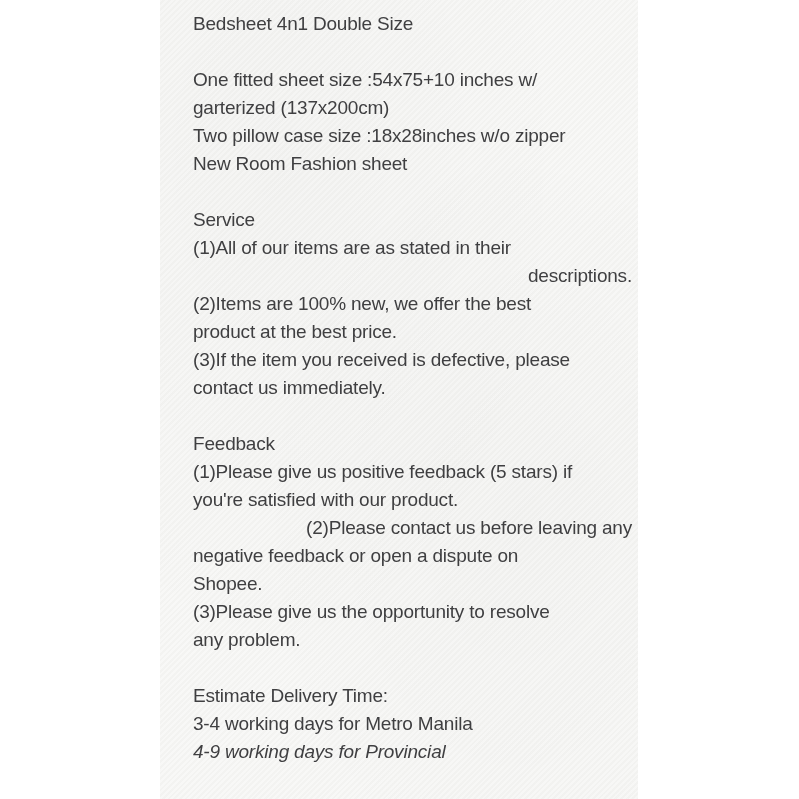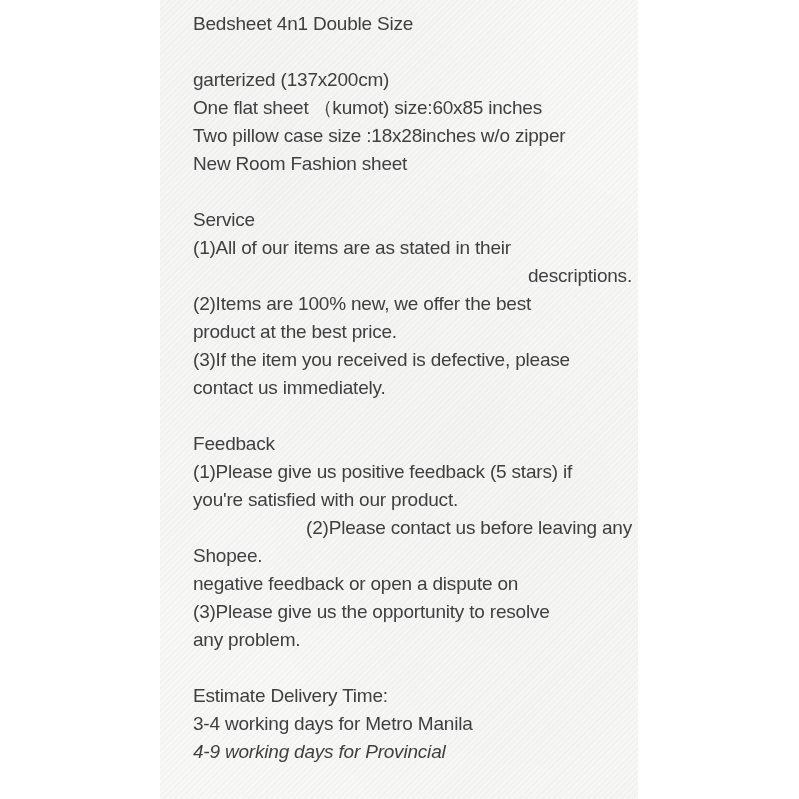--- a/index.html
+++ b/index.html
@@ -44,39 +44,39 @@
   }
 </style>
 </head>
 <body>
 
 <div class="stage" style="background-color: rgb(255, 255, 255);">
   <div class="note" style="background-color: rgb(245, 245, 243);">
     <div class="lines">
         <div class="line" style="color: rgb(63, 63, 65);">Bedsheet 4n1 Double Size</div>
         <div class="line blank"></div>
+        <div class="line" style="color: rgb(63, 63, 65);">One fitted sheet size :54x75+10 inches w/</div>
         <div class="line" style="color: rgb(63, 63, 65);">garterized (137x200cm)</div>
-        <div class="line" style="color: rgb(63, 63, 65);">One flat sheet （kumot) size:60x85 inches</div>
         <div class="line" style="color: rgb(63, 63, 65);">Two pillow case size :18x28inches w/o zipper</div>
         <div class="line" style="color: rgb(63, 63, 65);">New Room Fashion sheet</div>
         <div class="line blank"></div>
         <div class="line" style="color: rgb(63, 63, 65);">Service</div>
         <div class="line" style="color: rgb(63, 63, 65);">(1)All of our items are as stated in their</div>
         <div class="line" style="color: rgb(63, 63, 65); text-align: right;">descriptions.</div>
         <div class="line" style="color: rgb(63, 63, 65);">(2)Items are 100% new, we offer the best</div>
         <div class="line" style="color: rgb(63, 63, 65);">product at the best price.</div>
         <div class="line" style="color: rgb(63, 63, 65);">(3)If the item you received is defective, please</div>
         <div class="line" style="color: rgb(63, 63, 65);">contact us immediately.</div>
         <div class="line blank"></div>
         <div class="line" style="color: rgb(63, 63, 65);">Feedback</div>
         <div class="line" style="color: rgb(63, 63, 65);">(1)Please give us positive feedback (5 stars) if</div>
         <div class="line" style="color: rgb(63, 63, 65);">you're satisfied with our product.</div>
         <div class="line" style="color: rgb(63, 63, 65); text-align: right;">(2)Please contact us before leaving any</div>
+        <div class="line" style="color: rgb(63, 63, 65);">negative feedback or open a dispute on</div>
         <div class="line" style="color: rgb(63, 63, 65);">Shopee.</div>
-        <div class="line" style="color: rgb(63, 63, 65);">negative feedback or open a dispute on</div>
         <div class="line" style="color: rgb(63, 63, 65);">(3)Please give us the opportunity to resolve</div>
         <div class="line" style="color: rgb(63, 63, 65);">any problem.</div>
         <div class="line blank"></div>
         <div class="line" style="color: rgb(63, 63, 65);">Estimate Delivery Time:</div>
         <div class="line" style="color: rgb(63, 63, 65);">3-4 working days for Metro Manila</div>
         <div class="line" style="color: rgb(63, 63, 65); font-style: italic;">4-9 working days for Provincial</div>
       </div>
   </div>
 </div>
 

